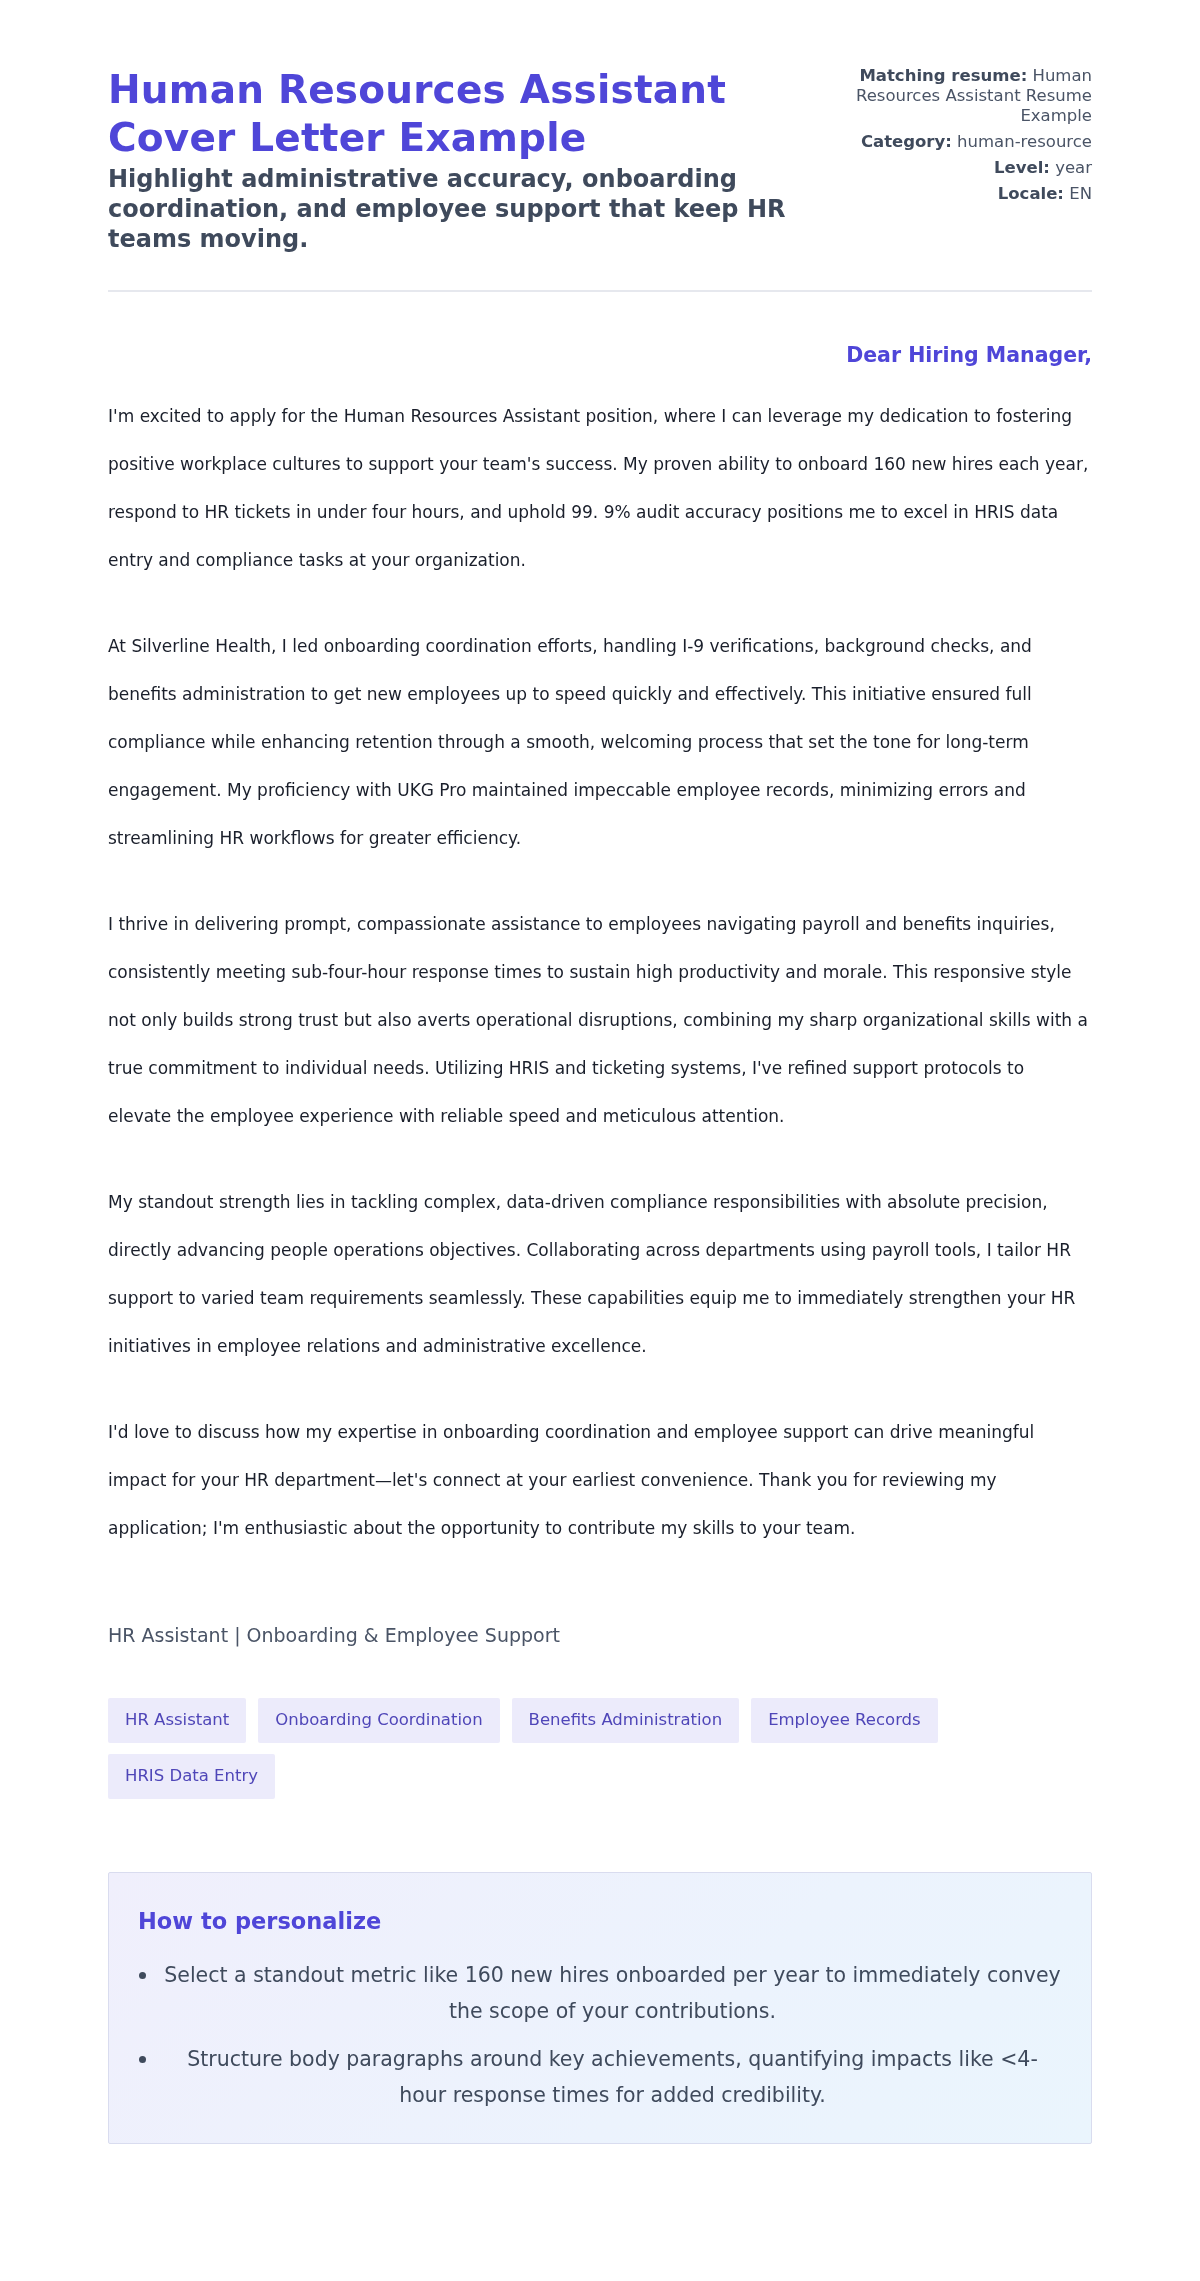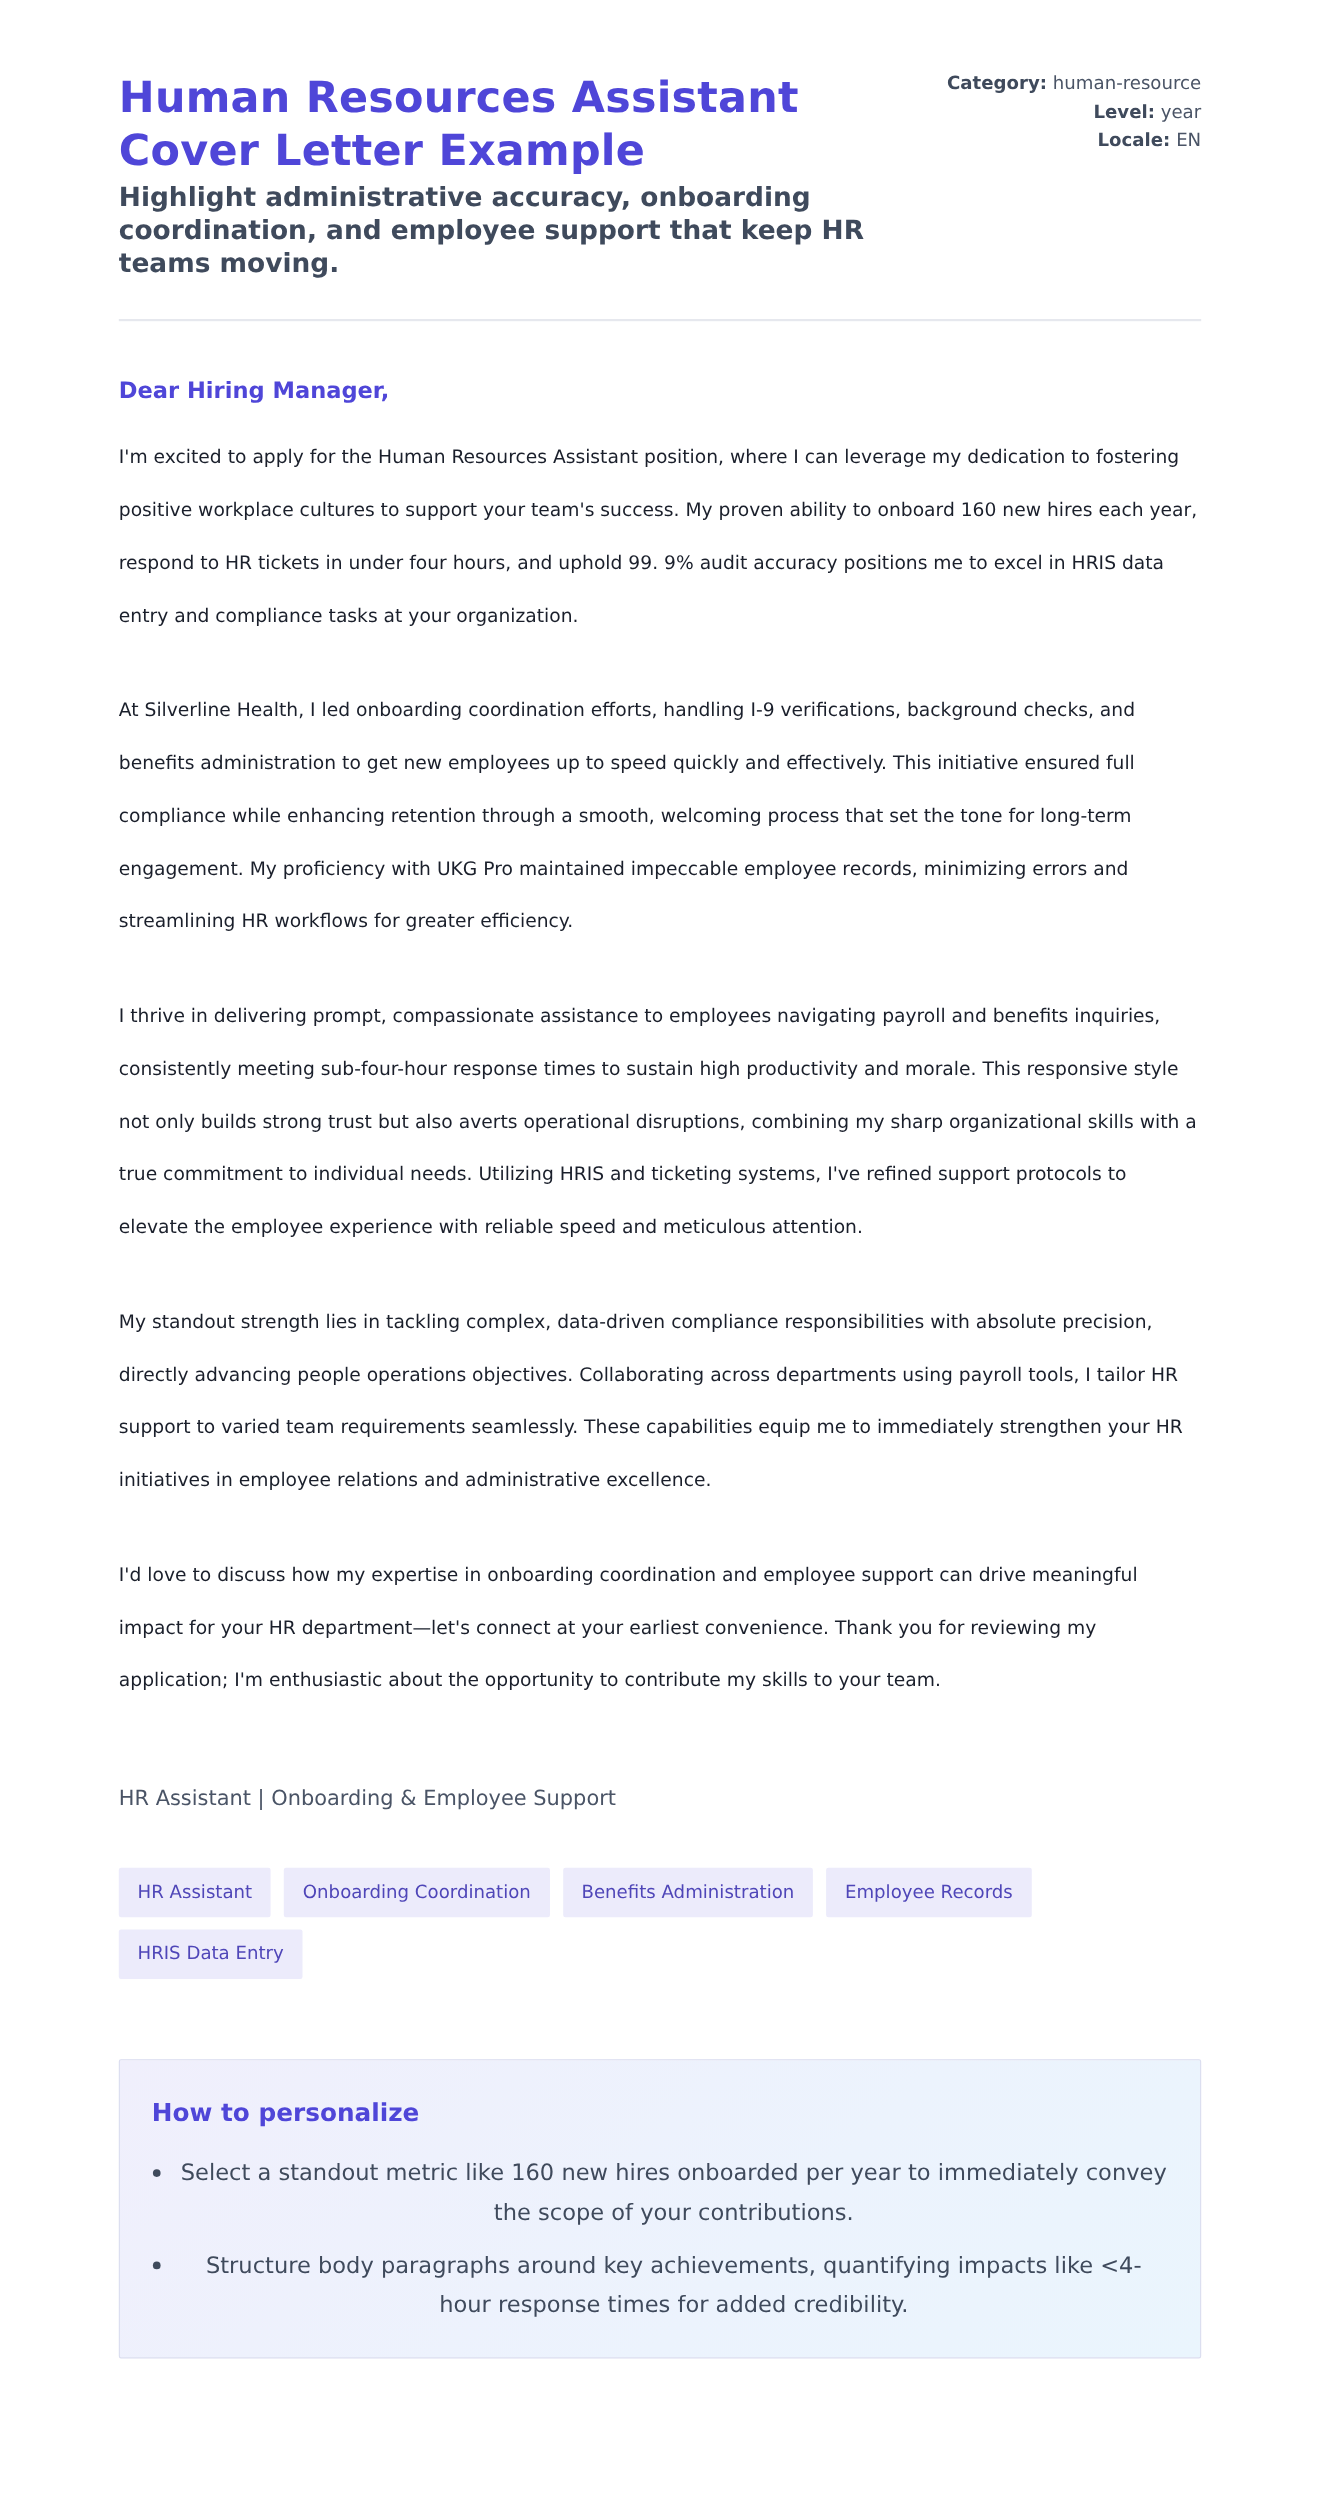--- a/index.html
+++ b/index.html
@@ -51,20 +51,21 @@
     .meta-row.first { margin-bottom: 6px; }
     .meta-key { font-weight: bold; color: #3f4a5c; }
 
     
     .greeting {
       margin-top: 50px;
       font-size: 20.5px;
       font-weight: bold;
       color: #4f46d8;
       line-height: 26px;
+      text-align: right;
     }
     .letter-body { margin-top: 24px; }
     .para {
       font-size: 17px;
       line-height: 48px;
       color: #1a1f2b;
       margin-bottom: 38px;
     }
     .signature { margin-top: 70px; }
     .sig-name {
@@ -139,20 +140,24 @@
 <body>
 
 <div class="page">
 
   <header class="header">
     <div class="header-left">
       <h1 class="title">Human Resources Assistant Cover Letter Example</h1>
       <h2 class="subtitle">Highlight administrative accuracy, onboarding coordination, and employee support that keep HR teams moving.</h2>
     </div>
     <div class="meta">
+      <div class="meta-row first">
+        <span class="meta-key">Matching resume:</span>
+        <span class="meta-val">Human Resources Assistant Resume Example</span>
+      </div>
       <div class="meta-row">
         <span class="meta-key">Category:</span>
         <span class="meta-val">human-resource</span>
       </div>
       <div class="meta-row">
         <span class="meta-key">Level:</span>
         <span class="meta-val">year</span>
       </div>
       <div class="meta-row">
         <span class="meta-key">Locale:</span>

